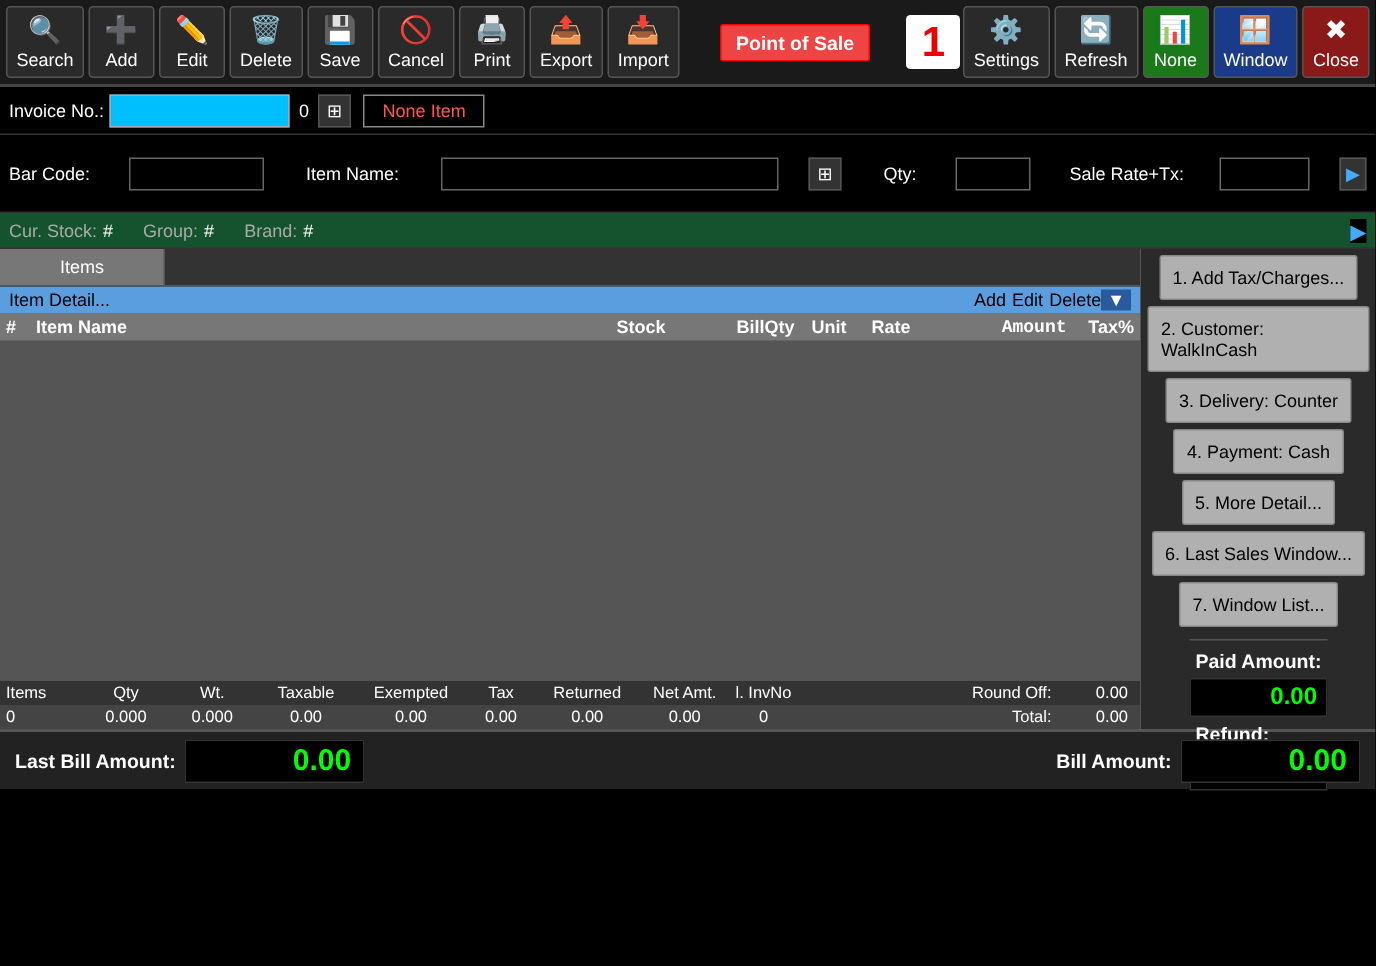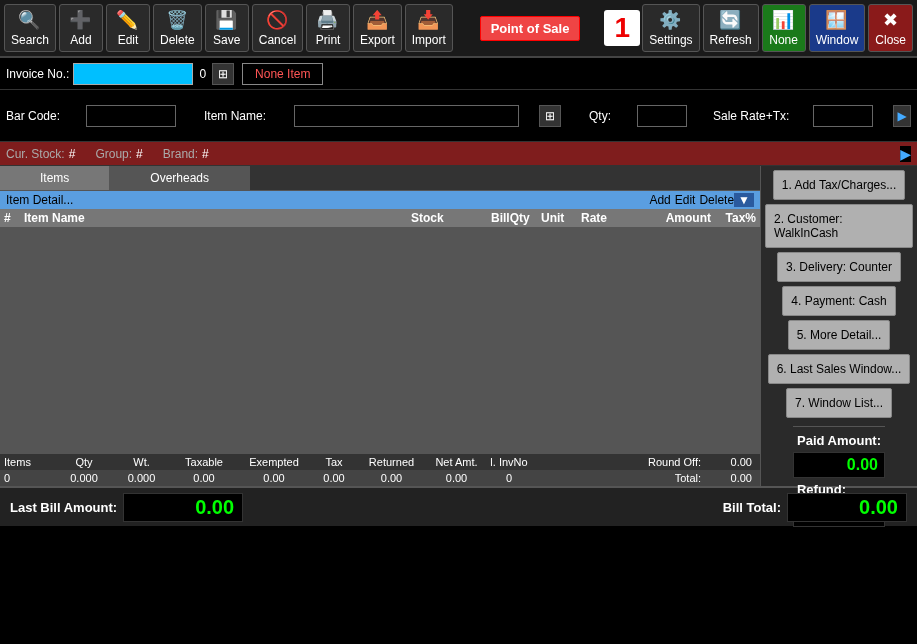--- a/index.html
+++ b/index.html
@@ -99,21 +99,21 @@
       background: #000; border: 1px solid #666; color: #fff; height: 22px;
       width: 60px; padding: 0 4px;
     }
     .arrow-btn {
       background: #333; border: 1px solid #555; color: #4af; width: 18px; height: 22px;
       display: flex; align-items: center; justify-content: center; cursor: pointer;
     }
 
     
     #stock-row {
-      display: flex; align-items: center; background: #7f1d1d; padding: 2px 6px;
+      display: flex; align-items: center; background: #14532d; padding: 2px 6px;
       height: 24px; border-bottom: 1px solid #333;
     }
     .stock-label { color: #aaa; font-size: 12px; margin-right: 4px; }
     .stock-val { color: #fff; font-size: 12px; margin-right: 20px; }
     .group-label { color: #aaa; font-size: 12px; margin-right: 4px; }
     .group-val { color: #fff; font-size: 12px; margin-right: 20px; }
     .brand-label { color: #aaa; font-size: 12px; margin-right: 4px; }
     .brand-val { color: #fff; font-size: 12px; }
     .fwd-btn {
       margin-left: auto; color: #4af; cursor: pointer; font-size: 14px;
@@ -147,21 +147,21 @@
     .col-header {
       display: flex; background: #777; padding: 2px 4px;
       font-size: 11px; font-weight: bold; color: #fff; border-bottom: 1px solid #555;
     }
     .col-hash { width: 20px; }
     .col-name { flex: 1; }
     .col-stock { width: 80px; }
     .col-billqty { width: 50px; }
     .col-unit { width: 40px; }
     .col-rate { width: 60px; }
-    .col-amount { width: 70px; text-align: right; }
+    .col-amount { width: 70px; text-align: right; font-family: Liberation Mono, monospace; }
     .col-tax { width: 45px; text-align: right; }
 
     .table-body { background: #555; height: calc(100% - 44px); }
 
     
     #right-sidebar {
       width: 156px; background: #2a2a2a; display: flex; flex-direction: column;
       padding: 4px;
       align-items: center;
     }
@@ -301,21 +301,20 @@
   <span class="brand-val">#</span>
   <button class="fwd-btn">▶</button>
 </div>
 
 <div id="main-content" style="height:320px;">
 
   <div id="left-panel">
 
     <div id="tab-bar">
       <div class="tab active">Items</div>
-      <div class="tab">Overheads</div>
     </div>
 
     <div id="items-table-area" style="flex:1;overflow:hidden;">
 
       <div class="item-detail-row">
         <span class="item-detail-text">Item Detail...</span>
         <span class="item-action">Add</span>
         <span style="color:#000;margin:0 2px;"> </span>
         <span class="item-action">Edit</span>
         <span style="color:#000;margin:0 2px;"> </span>
@@ -397,15 +396,15 @@
       <div class="refund-value">0.00</div>
     </div>
   </div>
 
 </div>
 
 <div id="bottom-bar">
   <span class="bb-label">Last Bill Amount:</span>
   <span class="bb-value">0.00</span>
   <div class="bb-spacer"></div>
-  <span class="bb-label">Bill Total:</span>
+  <span class="bb-label">Bill Amount:</span>
   <span class="bb-value">0.00</span>
 </div>
 
 </body></html>

